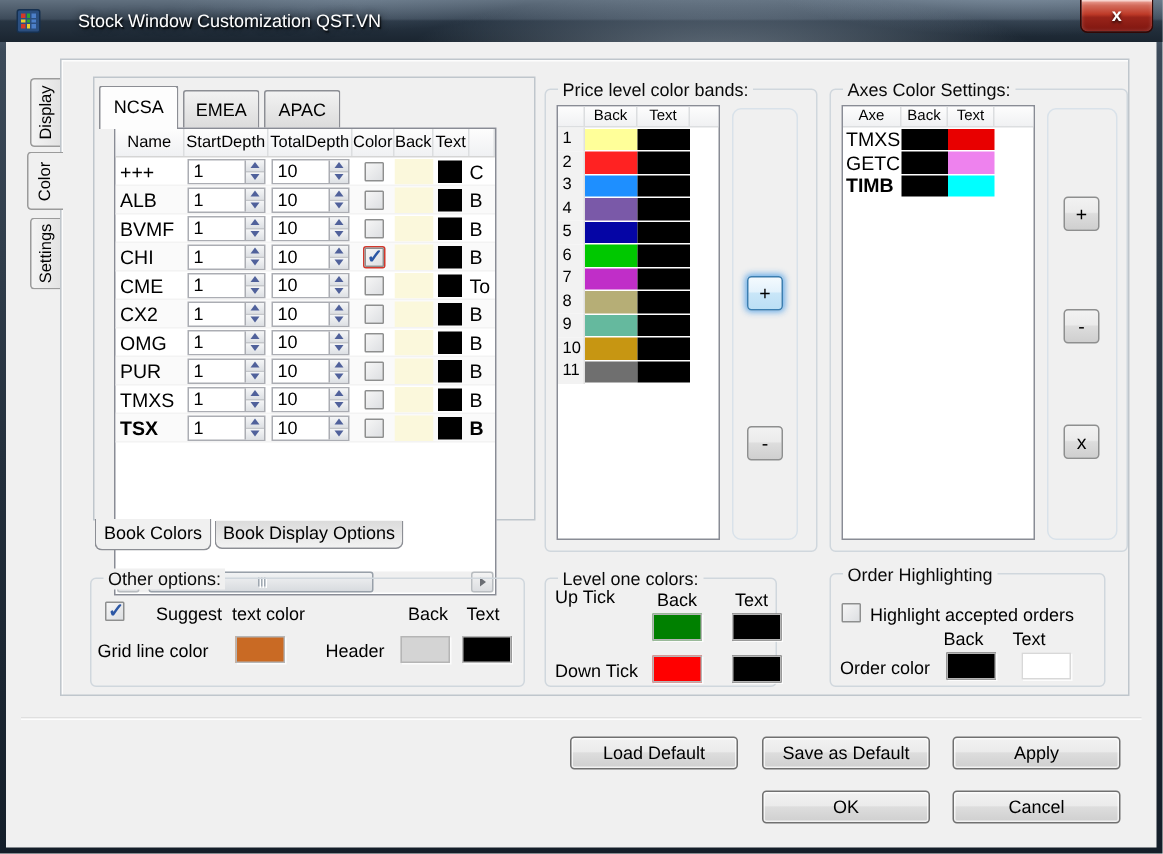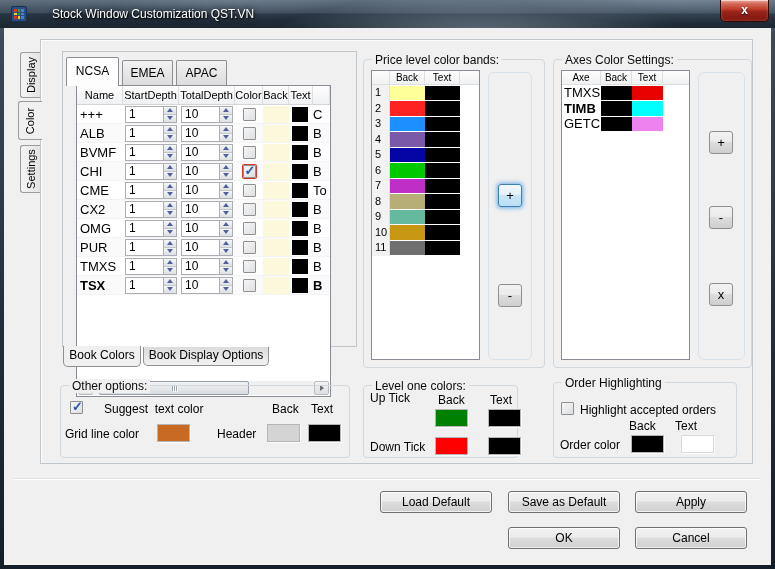--- a/index.html
+++ b/index.html
@@ -714,28 +714,28 @@
         <div class="hc" style="width:31px;">Text</div>
         <div class="hc" style="flex:1;border-right:none;"></div>
       </div>
       <div id="axes-rows">
           <div class="lrow">
             <div class="axec">TMXS</div>
             <span class="swatch" style="width: 31px; background: rgb(0, 0, 0);"></span>
             <span class="swatch" style="width: 31px; background: rgb(232, 0, 0);"></span>
           </div>
           <div class="lrow">
+            <div class="axec">GETC</div>
+            <span class="swatch" style="width: 31px; background: rgb(0, 0, 0);"></span>
+            <span class="swatch" style="width: 31px; background: rgb(238, 130, 238);"></span>
+          </div>
+          <div class="lrow">
             <div class="axec bold">TIMB</div>
             <span class="swatch" style="width: 31px; background: rgb(0, 0, 0);"></span>
             <span class="swatch" style="width: 31px; background: rgb(0, 255, 255);"></span>
-          </div>
-          <div class="lrow">
-            <div class="axec">GETC</div>
-            <span class="swatch" style="width: 31px; background: rgb(0, 0, 0);"></span>
-            <span class="swatch" style="width: 31px; background: rgb(238, 130, 238);"></span>
           </div>
         </div>
     </div>
     <div class="btnpanel" style="left:694px;top:44px;width:47px;height:288px;">
       <div class="sqbtn" style="left:10px;top:58px;">+</div>
       <div class="sqbtn" style="left:10px;top:133px;">-</div>
       <div class="sqbtn" style="left:10px;top:210px;">x</div>
     </div>
 
     <div class="group" style="left:56px;top:357px;width:290px;height:73px;">

